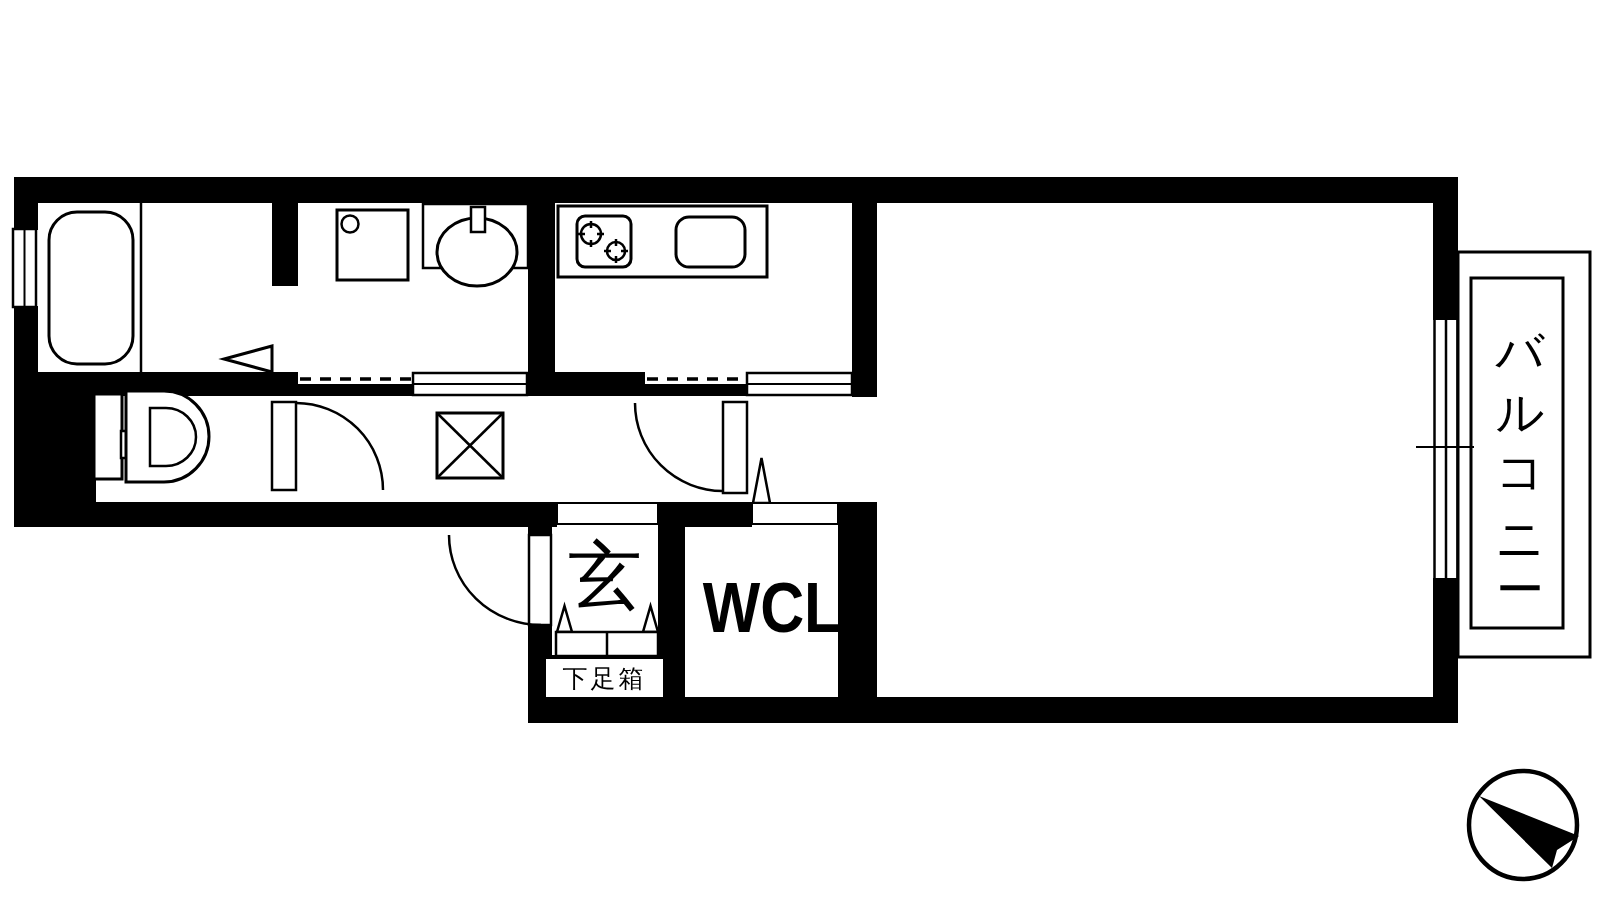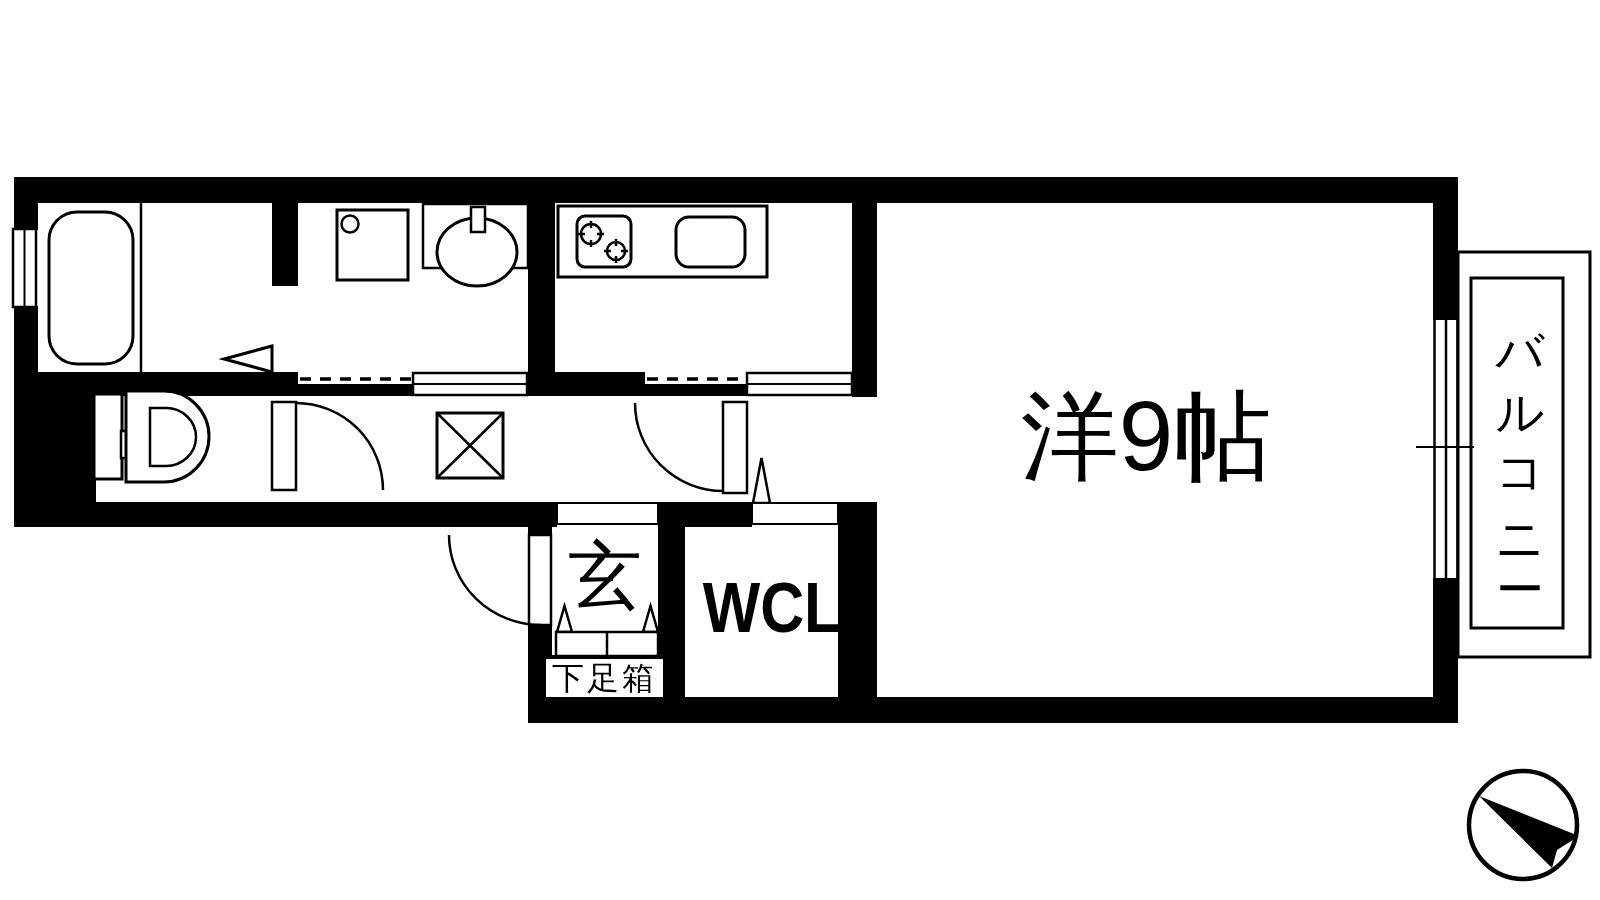--- a/index.html
+++ b/index.html
@@ -5,21 +5,21 @@
   html,body{margin:0;padding:0;background:#fff;}
   #canvas{position:relative;width:1600px;height:900px;background:#fff;overflow:hidden;
           font-family:"Liberation Sans","DejaVu Sans",sans-serif;color:#000;}
   .wall{position:absolute;background:#000;}
   .label{position:absolute;color:#000;white-space:nowrap;}
   #svg-layer{position:absolute;left:0;top:0;}
   .lbl-main{font-size:98px;font-weight:500;line-height:1;width:400px;text-align:center;}
   .lbl-wcl{font-size:70px;font-weight:bold;line-height:1;width:200px;text-align:center;
            transform:scaleX(.87);transform-origin:center;}
   .lbl-genkan{font-size:74px;font-weight:500;line-height:1;width:106px;text-align:center;}
-  .lbl-shoe{font-size:32px;font-weight:500;background:#fff;width:117px;height:38px;line-height:38px;
+  .lbl-shoe{font-size:25px;font-weight:500;background:#fff;width:117px;height:38px;line-height:38px;
             text-align:center;letter-spacing:3px;}
   .lbl-balcony{font-size:48px;font-weight:500;writing-mode:vertical-rl;text-orientation:upright;
                letter-spacing:12px;line-height:56px;}
 </style>
 </head>
 <body>
 
 <div id="canvas">
 
   <div class="wall" style="left:14px;top:177px;width:1444px;height:26px;"></div>
@@ -154,19 +154,18 @@
       <rect x="1458" y="252" width="132" height="405" fill="none" stroke="#000" stroke-width="3"></rect>
       <rect x="1471" y="278" width="92" height="350" fill="none" stroke="#000" stroke-width="3"></rect>
     </g>
 
     <g>
       <circle cx="1523" cy="825" r="54" fill="none" stroke="#000" stroke-width="4.5"></circle>
       <polygon points="1479,796 1579,836 1557,850 1552,868" fill="#000"></polygon>
     </g>
   </svg>
 
-  <div class="label lbl-main" style="left:946px;top:387px;">洋9帖</div>
   <div class="label lbl-balcony" style="left:1492px;top:298px;">バルコニー</div>
   <div class="label lbl-wcl" style="left:672px;top:573px;">WCL</div>
   <div class="label lbl-genkan" style="left:552px;top:539px;">玄</div>
   <div class="label lbl-shoe" style="left:546px;top:659px;">下足箱</div>
 
 </div>
 
 </body></html>

